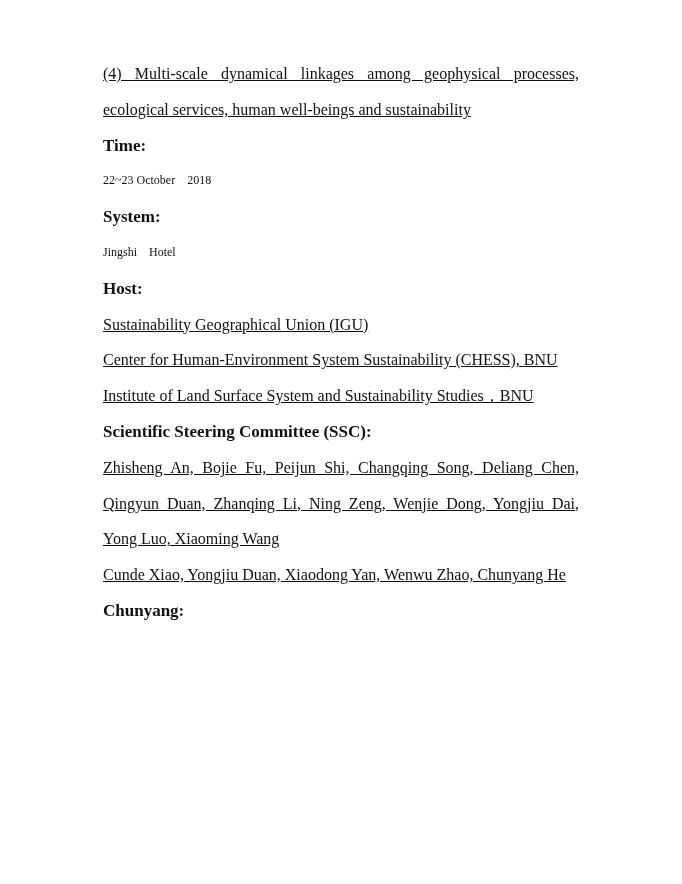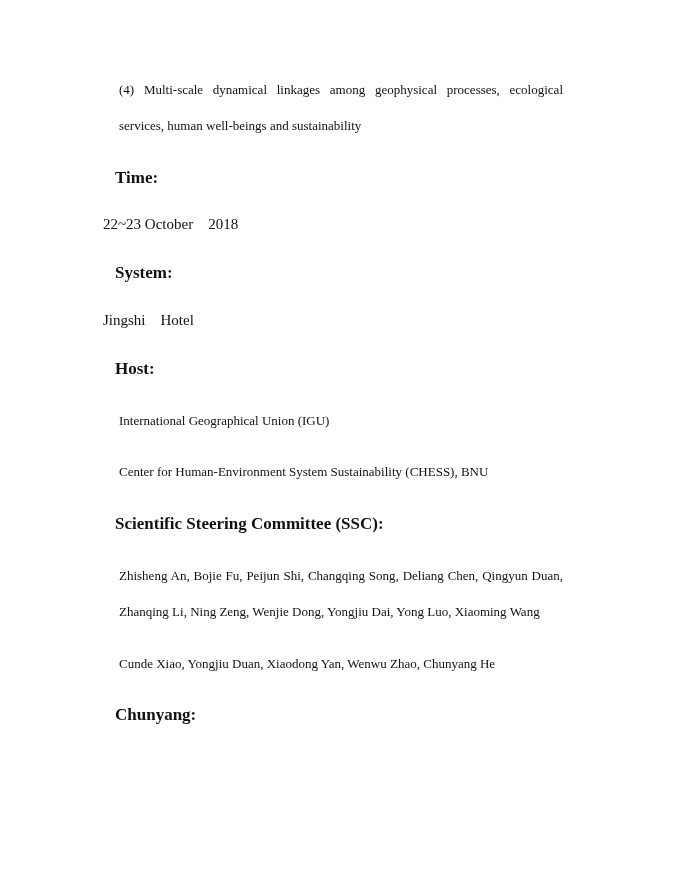--- a/index.html
+++ b/index.html
@@ -15,34 +15,35 @@
       font-family: "Liberation Serif", "DejaVu Serif", serif;
       color: #111111;
     }
     .page {
       position: absolute;
       left: 103px;
       top: 56px;
       width: 476px;
     }
     .para {
-      font-size: 13px;
+      font-size: 16px;
       line-height: 35.8px;
-      margin: 16px;
+      margin: 0;
       text-align: justify;
       text-align-last: left;
+      text-decoration: underline;
     }
     .heading {
       font-size: 17px;
       font-weight: bold;
       line-height: 35.8px;
-      margin: 12px;
+      margin: 0;
     }
     .line {
-      font-size: 15px;
+      font-size: 12px;
       line-height: 35.8px;
       margin: 0;
       white-space: pre;
     }
     a.email {
       color: #1a1acc;
       text-decoration: underline;
     }
   </style>
 </head>
@@ -52,22 +53,23 @@
 
   <p class="para">(4) Multi-scale dynamical linkages among geophysical processes, ecological services, human well-beings and sustainability</p>
 
   <p class="heading">Time:</p>
   <p class="line">22~23 October    2018</p>
 
   <p class="heading">System:</p>
   <p class="line">Jingshi    Hotel</p>
 
   <p class="heading">Host:</p>
-  <p class="para">International Geographical Union (IGU)</p>
+  <p class="para">Sustainability Geographical Union (IGU)</p>
   <p class="para">Center for Human-Environment System Sustainability (CHESS), BNU</p>
+  <p class="para">Institute of Land Surface System and Sustainability Studies，BNU</p>
 
   <p class="heading">Scientific Steering Committee (SSC):</p>
   <p class="para">Zhisheng An, Bojie Fu, Peijun Shi, Changqing Song, Deliang Chen, Qingyun Duan, Zhanqing Li, Ning Zeng, Wenjie Dong, Yongjiu Dai, Yong Luo, Xiaoming Wang</p>
 
   <p class="para">Cunde Xiao, Yongjiu Duan, Xiaodong Yan, Wenwu Zhao, Chunyang He</p>
 
   <p class="heading">Chunyang:</p>
 
 </div>
 

